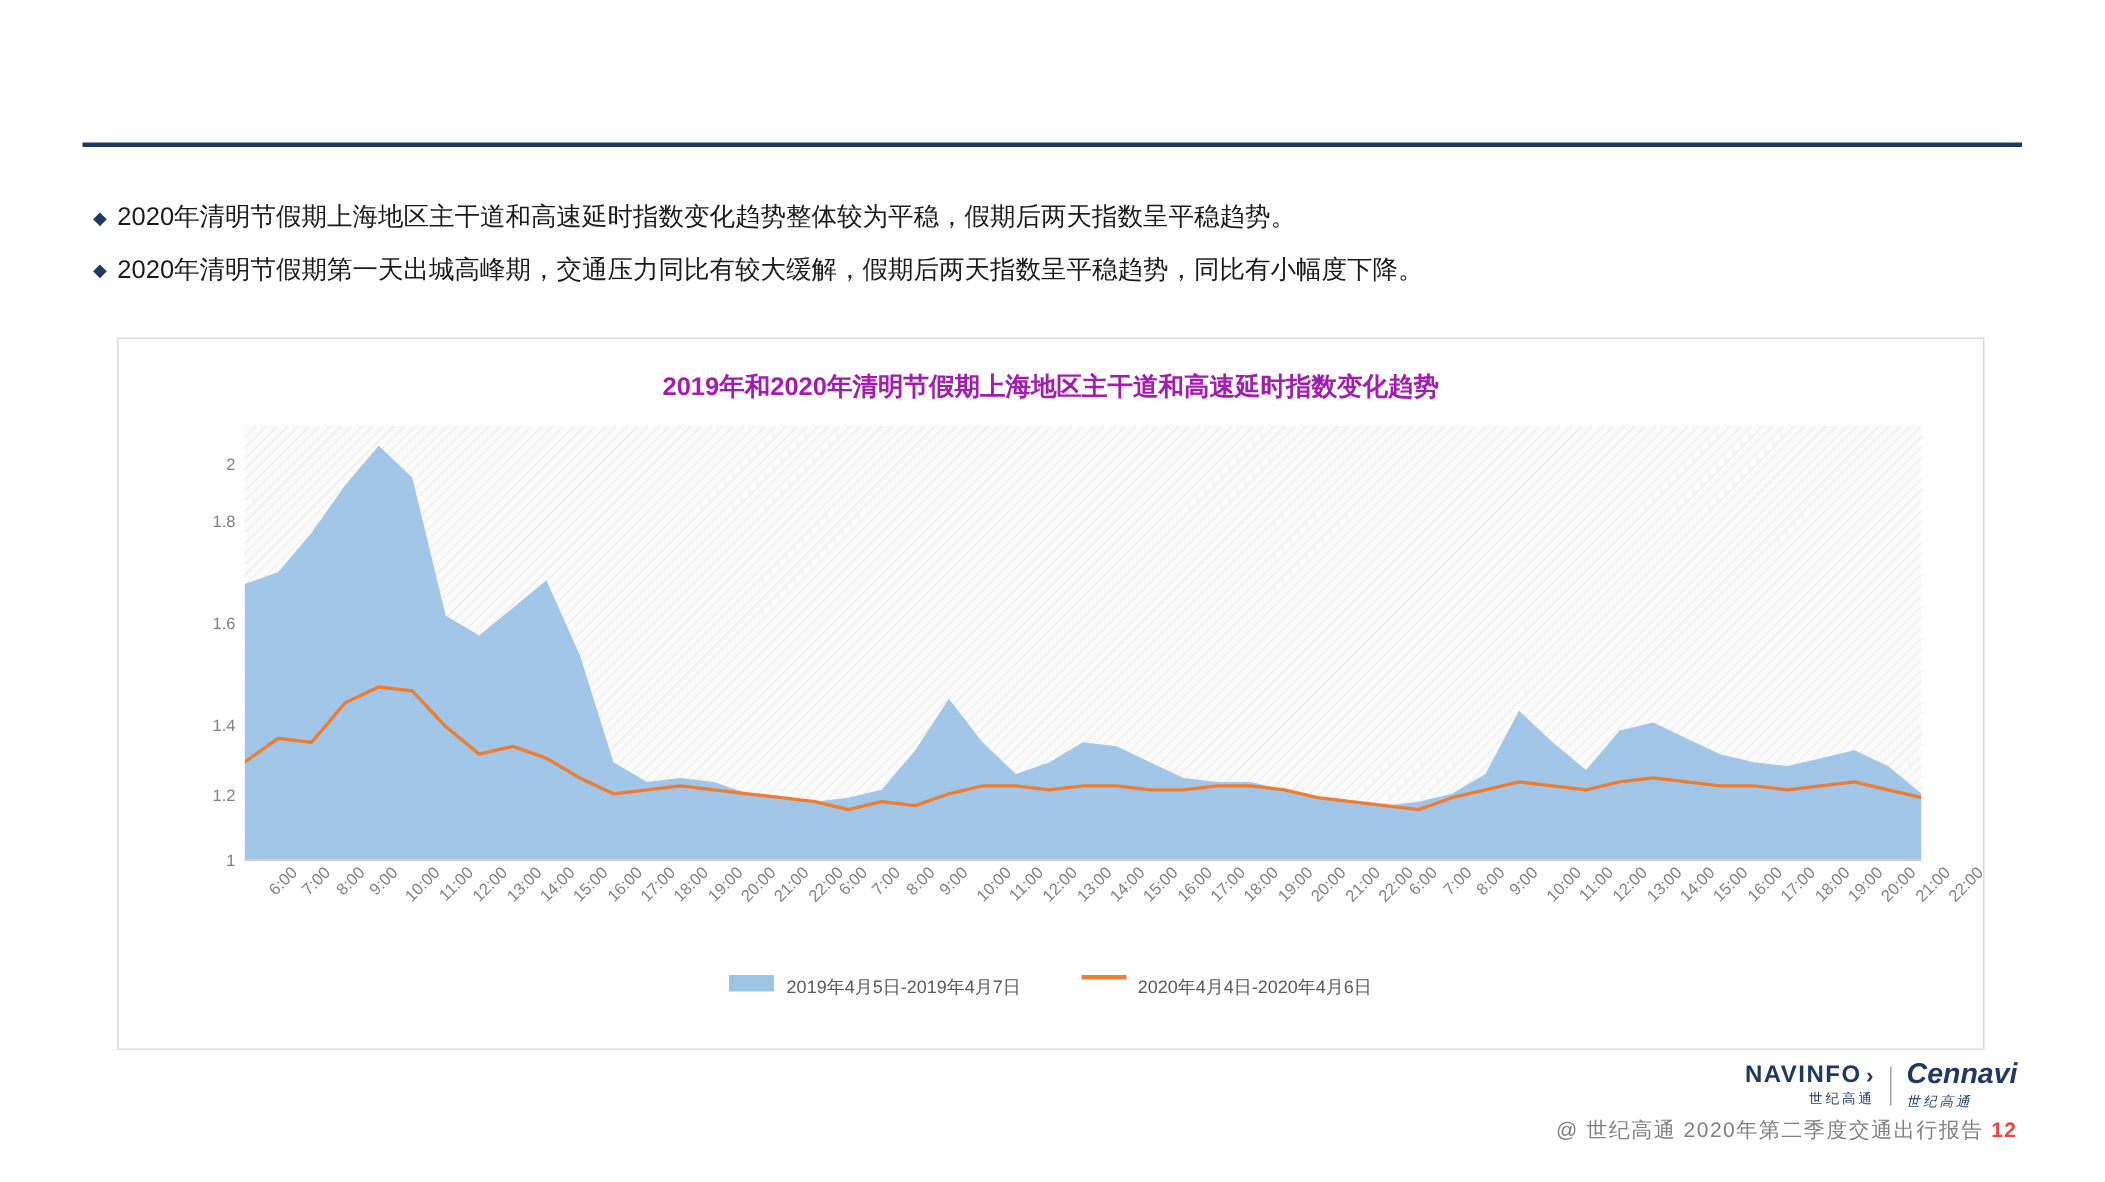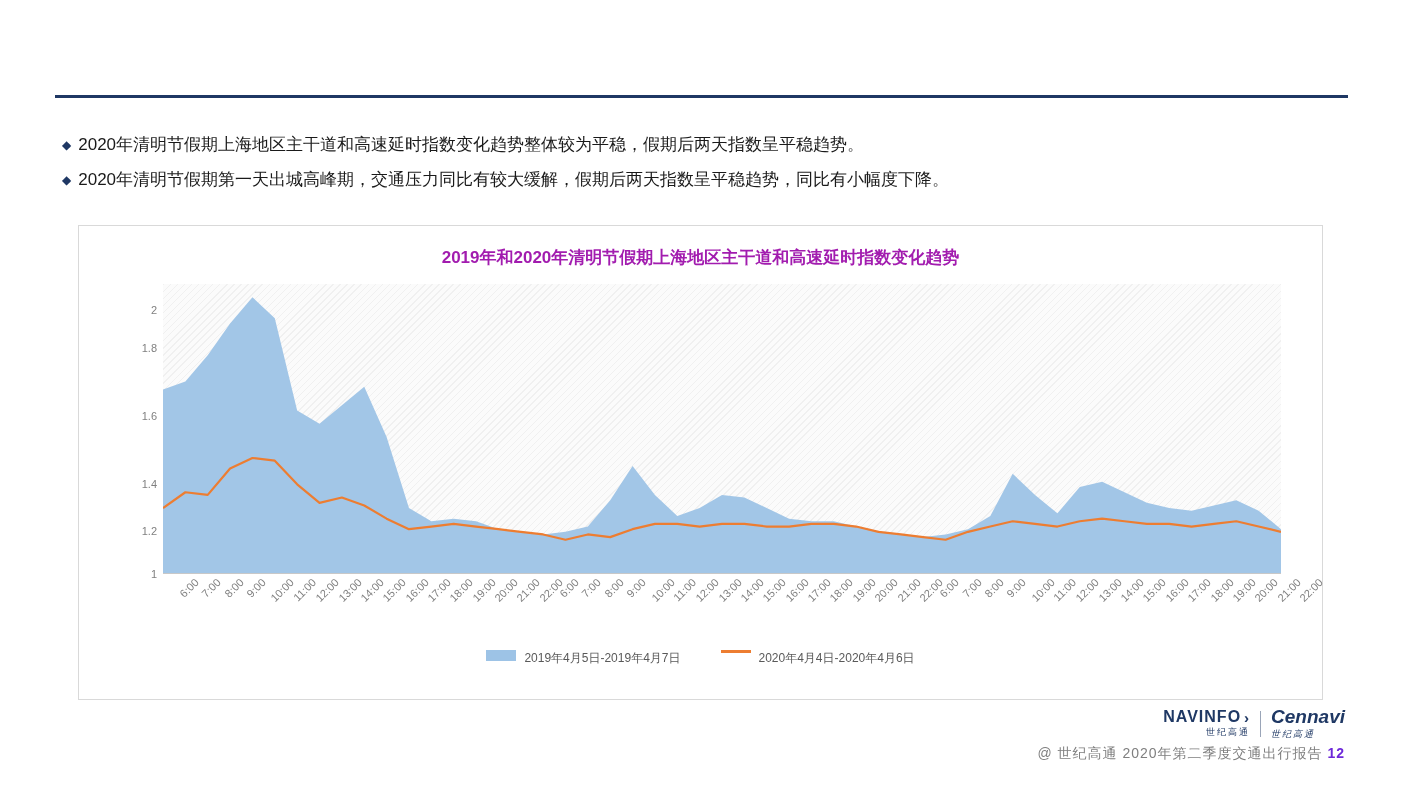--- a/index.html
+++ b/index.html
@@ -152,21 +152,21 @@
   .brand-cennavi-main { font-size: 19px; color: #1f3864; font-style: italic; font-weight: bold; }
   .brand-cennavi-sub { font-size: 9px; color: #1f3864; letter-spacing: 2px; font-style: italic; }
 
   .footer {
     position: absolute;
     right: 58px; top: 745px;
     font-size: 14px;
     color: #7f7f7f;
     letter-spacing: 1px;
   }
-  .footer-page { font-weight: bold; color: #6d28d9; }
+  .footer-page { font-weight: bold; color: #ef4444; }
 </style>
 </head>
 <body>
 
 <div class="slide">
 
   <div class="title-rule"></div>
 
   <div class="bullets">
     <div class="bullet">

